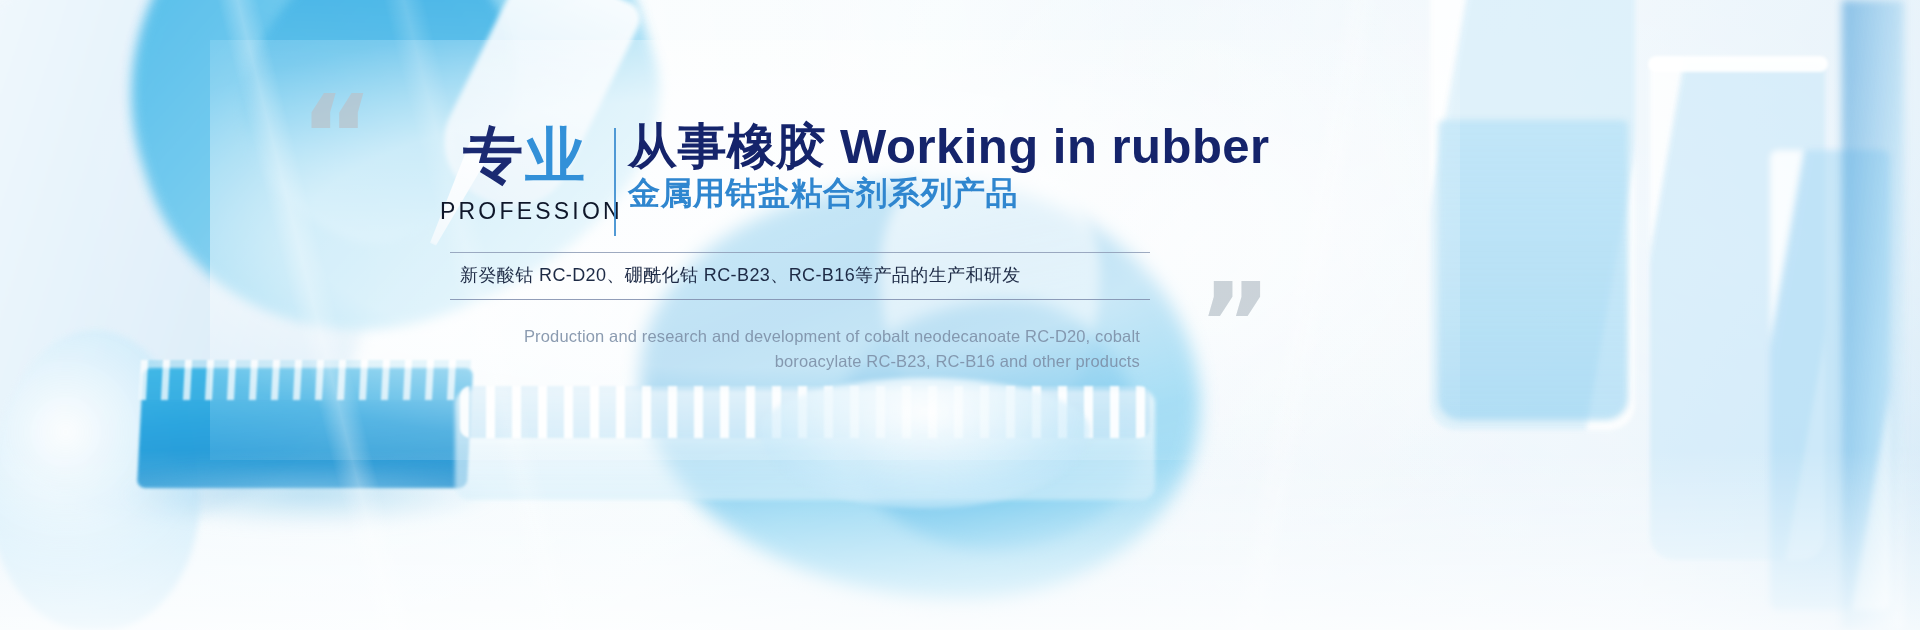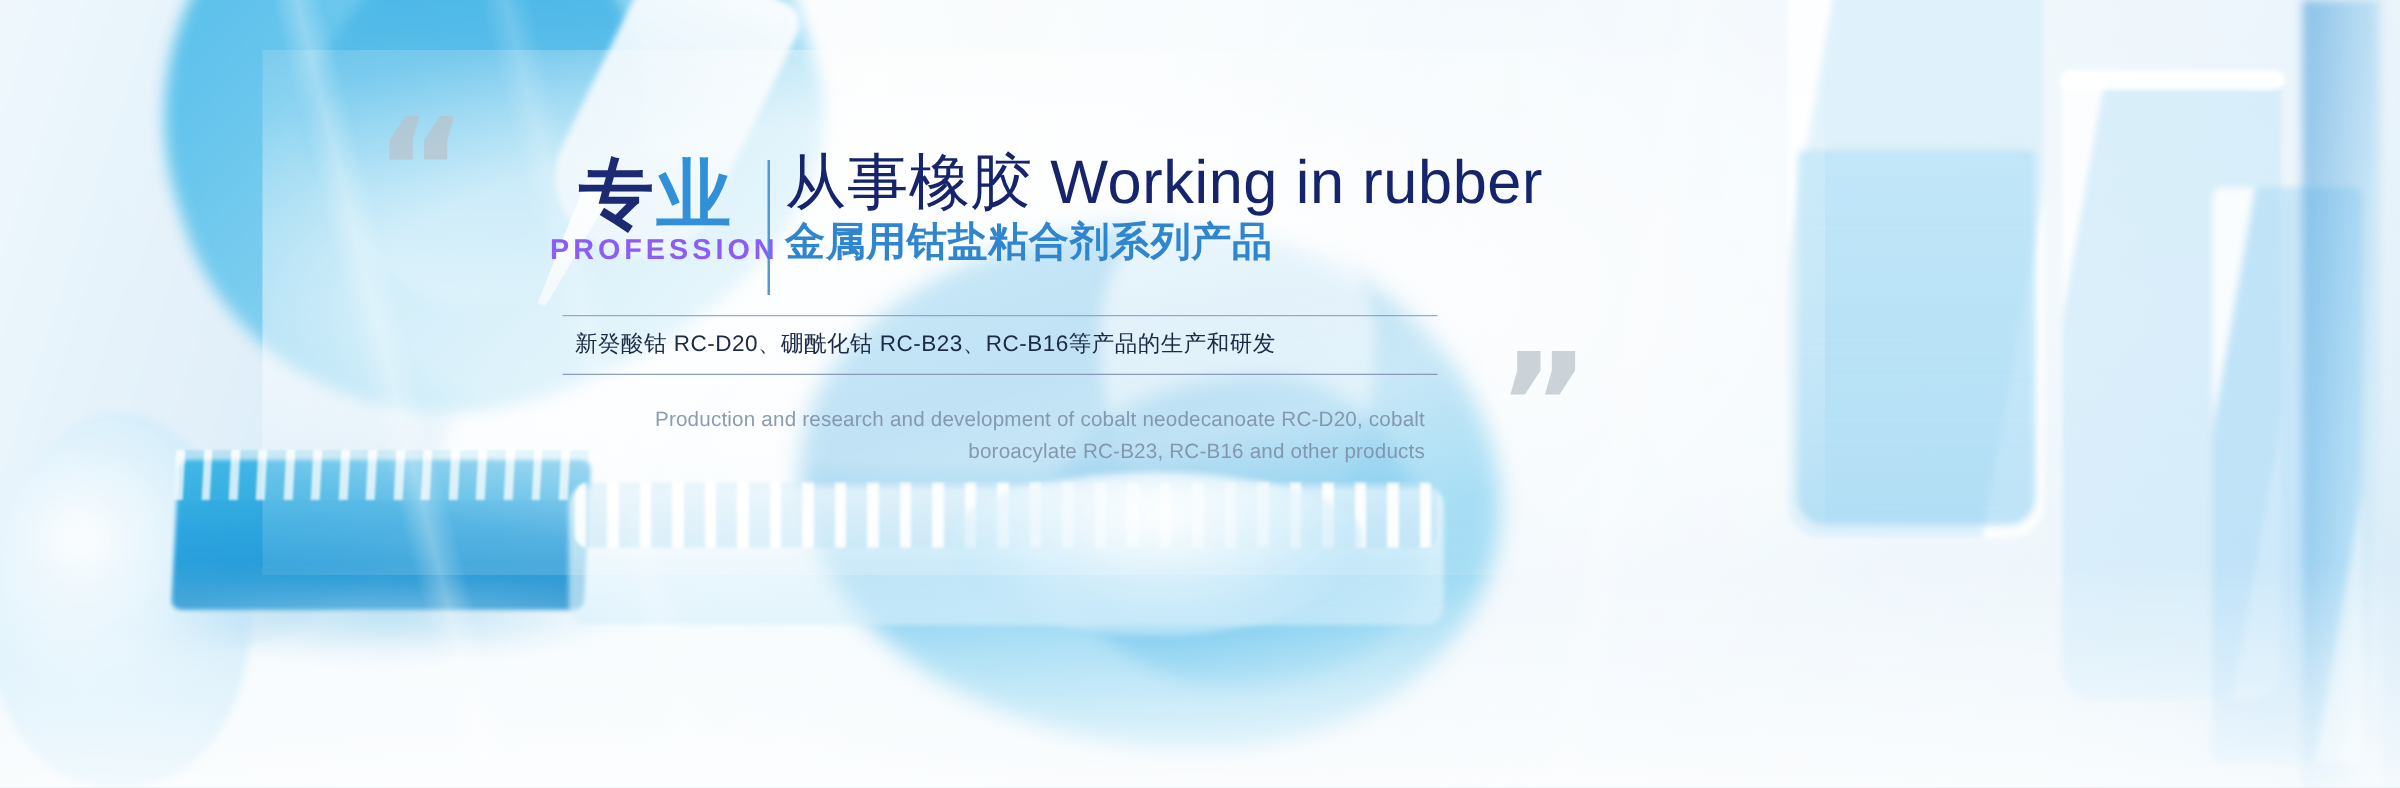--- a/index.html
+++ b/index.html
@@ -193,34 +193,34 @@
   
   .lockup{position:absolute;left:440px;top:126px;width:170px;text-align:center;}
   .lockup-cn{
     font-size:60px;font-weight:700;line-height:1;
     letter-spacing:2px;white-space:nowrap;
     font-family:"Liberation Sans","DejaVu Sans",sans-serif;
   }
   .lockup-cn .c1{color:#1b2a72;}
   .lockup-cn .c2{color:#3290d8;}
   .lockup-en{
-    font-size:23px;font-weight:700;
-    letter-spacing:3.2px;color:#8b5cf6;
+    margin-top:12px;font-size:23px;font-weight:400;
+    letter-spacing:3.2px;color:#0f172a;
   }
 
   
   .vrule{
     position:absolute;left:614px;top:128px;
     width:2px;height:108px;background:#3f8fd0;opacity:.9;
   }
 
   
   .headline{position:absolute;left:628px;top:118px;}
   .hl1{
-    font-size:49px;font-weight:400;color:#15246b;
+    font-size:49px;font-weight:700;color:#15246b;
     line-height:1.16;white-space:nowrap;letter-spacing:.5px;
   }
   .hl2{
     font-size:32px;font-weight:700;color:#2f86cf;
     line-height:1.18;white-space:nowrap;letter-spacing:.5px;
   }
 
   
   .subwrap{position:absolute;left:450px;top:252px;width:700px;}
   .rule{height:1px;background:#8d9bb5;opacity:.85;}

